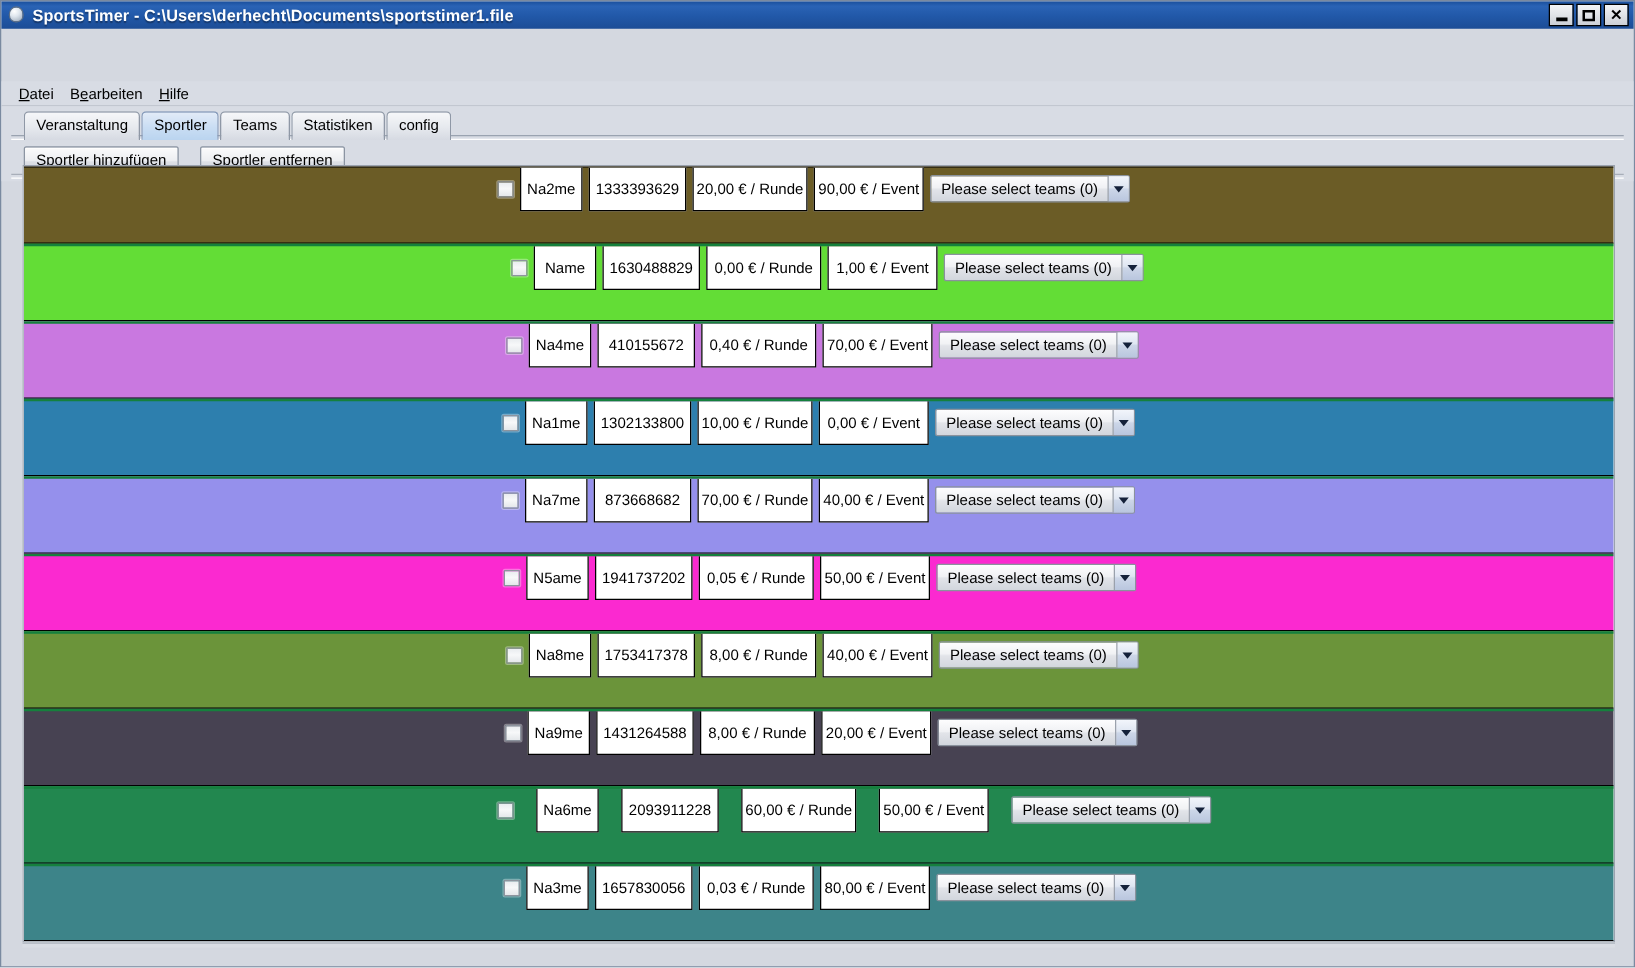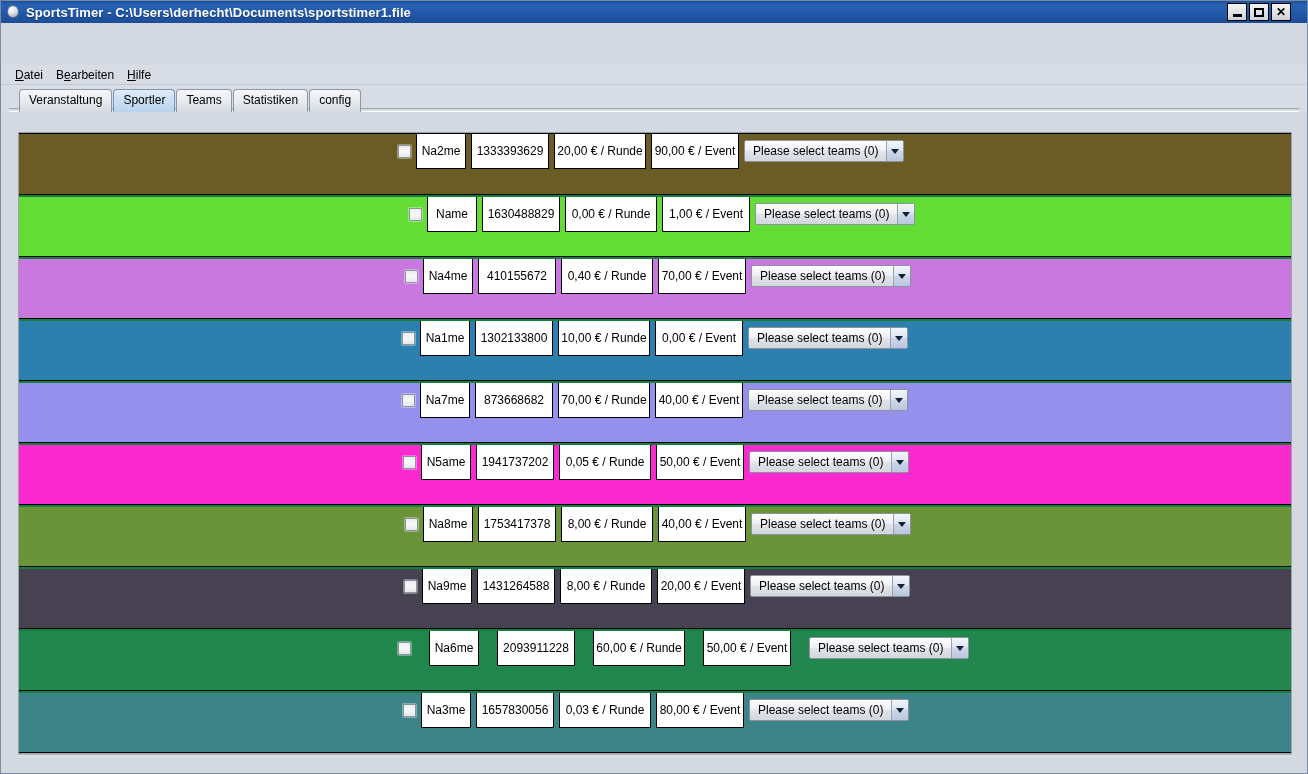--- a/index.html
+++ b/index.html
@@ -21,21 +21,21 @@
     overflow: hidden;
   }
 
   
   #titlebar {
     position: relative;
     height: 22px;
     background: linear-gradient(to bottom, #1a4f9c 0%, #2a63b5 18%, #2158a8 55%, #1c4d96 100%);
     display: flex;
     align-items: center;
-    padding: 0 14px 0 4px;
+    padding: 0 2px 0 4px;
     box-sizing: border-box;
   }
   #titlebar .tb-icon {
     width: 16px; height: 16px;
     margin-right: 5px;
     flex: 0 0 auto;
     position: relative;
   }
   #titlebar .tb-icon .ball {
     position: absolute;
@@ -315,20 +315,24 @@
   </div>
 
   <div id="tabstrip">
     <div class="tab">Veranstaltung</div>
     <div class="tab selected">Sportler</div>
     <div class="tab">Teams</div>
     <div class="tab">Statistiken</div>
     <div class="tab">config</div>
   </div>
 
+  <div id="toolbar">
+    <div class="tool-btn">Sportler hinzufügen</div>
+    <div class="tool-btn">Sportler entfernen</div>
+  </div>
 
   <div id="scrollpane">
     <div id="rows-viewport">
         <div class="row" style="background: rgb(107, 92, 38);">
           <div class="row-inner" style="margin-left: 379px;">
             <div class="chk"></div>
             <div class="tf name">Na2me</div>
             <div class="tf id">1333393629</div>
             <div class="tf rate">20,00 € / Runde</div>
             <div class="tf event">90,00 € / Event</div>

